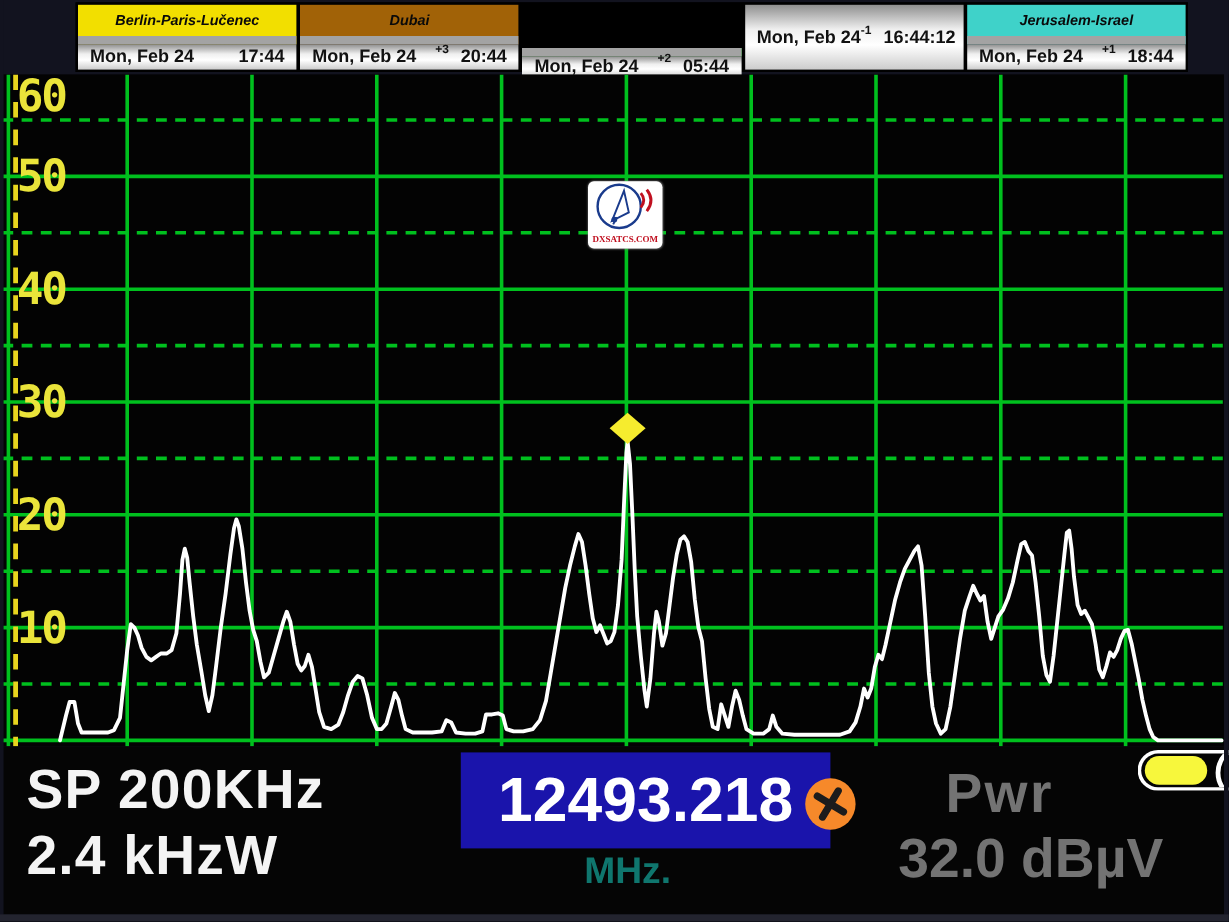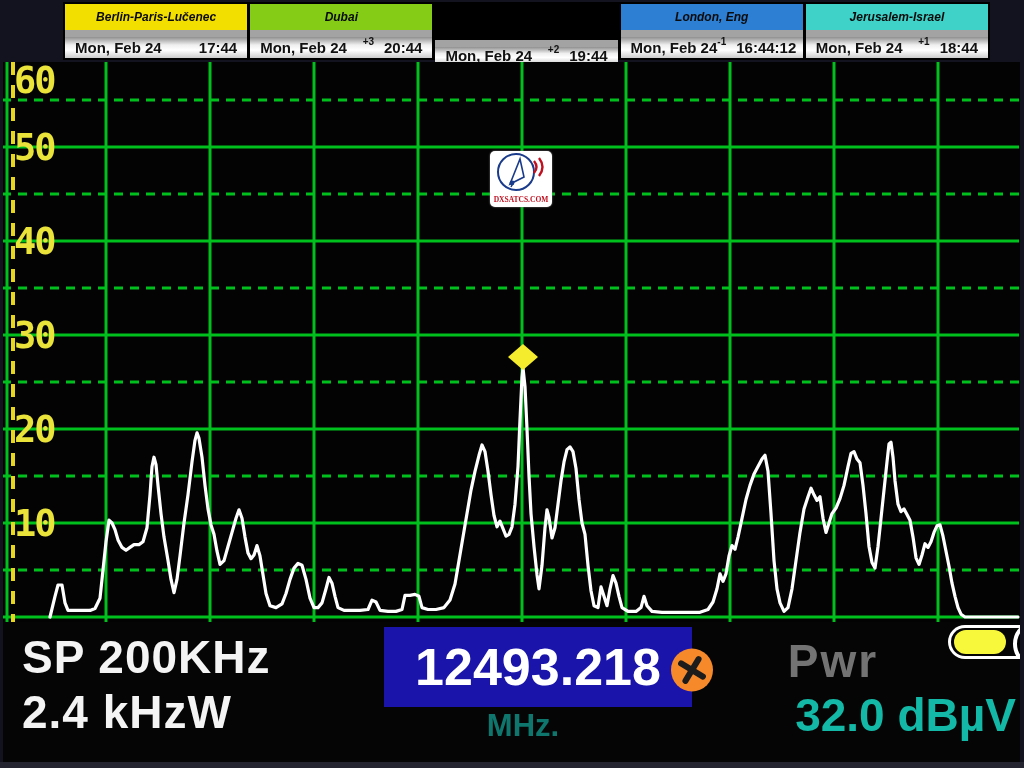--- a/index.html
+++ b/index.html
@@ -64,22 +64,22 @@
   .freq-unit{
     position:absolute;left:384px;top:86px;width:278px;text-align:center;
     color:#0f766e;font-weight:bold;font-size:31px;
   }
   .close-btn{position:absolute;left:670px;top:26px;width:44px;height:44px;cursor:pointer;}
   .pwr-label{
     position:absolute;left:748px;top:12px;width:170px;text-align:center;
     color:#737373;font-weight:bold;font-size:46px;letter-spacing:2px;
   }
   .pwr-value{
-    position:absolute;left:702px;top:66px;width:314px;text-align:right;
-    color:#14b8a6;font-weight:bold;font-size:46px;white-space:nowrap;
+    position:absolute;left:702px;top:66px;width:314px;text-align:center;
+    color:#737373;font-weight:bold;font-size:46px;white-space:nowrap;
   }
   .toggle{
     position:absolute;left:948px;top:3px;width:80px;height:34px;
     border:3px solid #fff;border-right:none;border-radius:17px 0 0 17px;
     background:#050505;overflow:hidden;box-sizing:border-box;cursor:pointer;
   }
   .toggle-fill{position:absolute;left:3px;top:2px;width:52px;height:24px;border-radius:13px;background:#f7f73c;}
   .toggle-knob{position:absolute;left:62px;top:-8px;width:40px;height:40px;border:4px solid #fff;border-radius:50%;background:#000;}
   
   .edge{position:absolute;background:#12131f;z-index:5;}
@@ -93,37 +93,36 @@
 <div class="clock-bar" id="clock-bar">
     <div class="clock-panel">
       <div class="clock-city-name" style="background: rgb(242, 223, 0);">Berlin-Paris-Lučenec</div>
       <div class="clock-time-row">
         <span class="clock-date">Mon, Feb 24</span>
         <span class="clock-offset"></span>
         <span class="clock-time">17:44</span>
       </div>
     </div>
     <div class="clock-panel">
-      <div class="clock-city-name" style="background: #84cc16;">Dubai</div>
+      <div class="clock-city-name" style="background: #a16207;">Dubai</div>
       <div class="clock-time-row">
         <span class="clock-date">Mon, Feb 24</span>
         <span class="clock-offset">+3</span>
         <span class="clock-time">20:44</span>
       </div>
     </div>
     <div class="clock-panel">
       <div class="clock-city-name" style="background: rgb(44, 210, 52); margin-top: 36px;">Moscow</div>
       <div class="clock-time-row">
         <span class="clock-date">Mon, Feb 24</span>
         <span class="clock-offset">+2</span>
-        <span class="clock-time">19:44</span>
-      </div>
-    </div>
-    <div class="clock-panel">
-      <div class="clock-city-name" style="background: rgb(44, 127, 210);">London, Eng</div>
+        <span class="clock-time">05:44</span>
+      </div>
+    </div>
+    <div class="clock-panel">
       <div class="clock-time-row">
         <span class="clock-date">Mon, Feb 24</span>
         <span class="clock-offset">-1</span>
         <span class="clock-time">16:44:12</span>
       </div>
     </div>
     <div class="clock-panel">
       <div class="clock-city-name" style="background: rgb(63, 210, 201);">Jerusalem-Israel</div>
       <div class="clock-time-row">
         <span class="clock-date">Mon, Feb 24</span>

